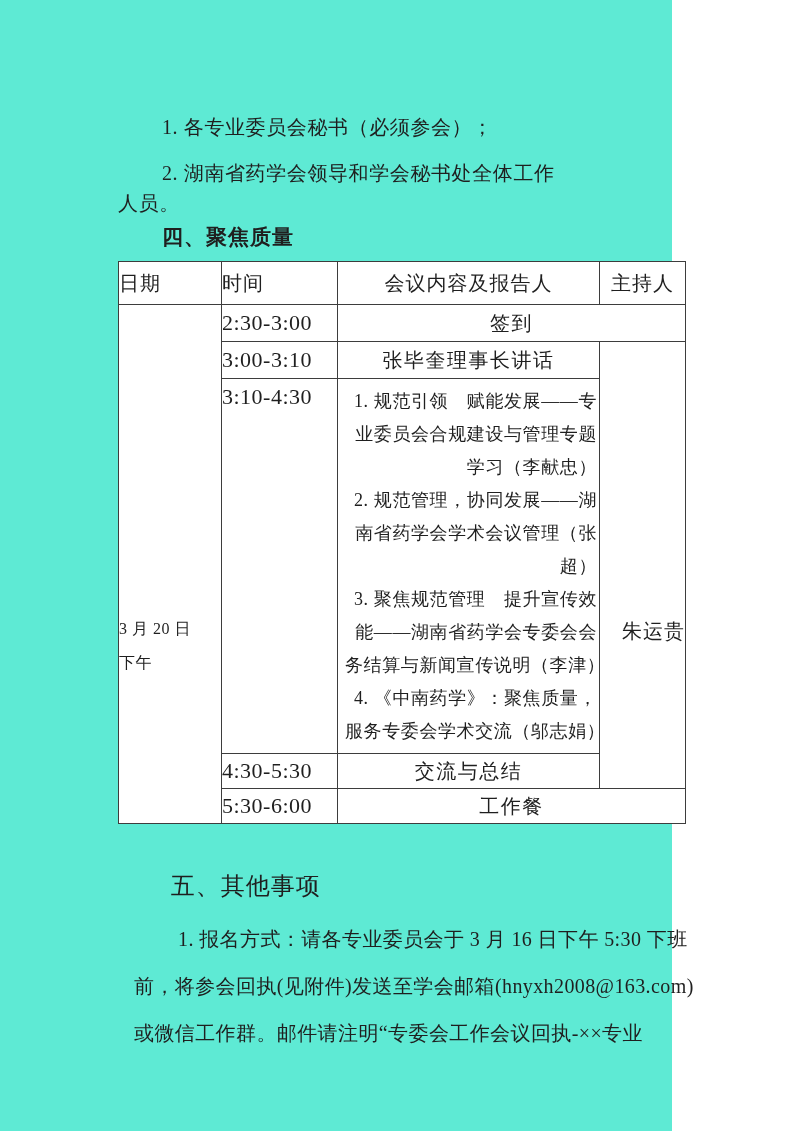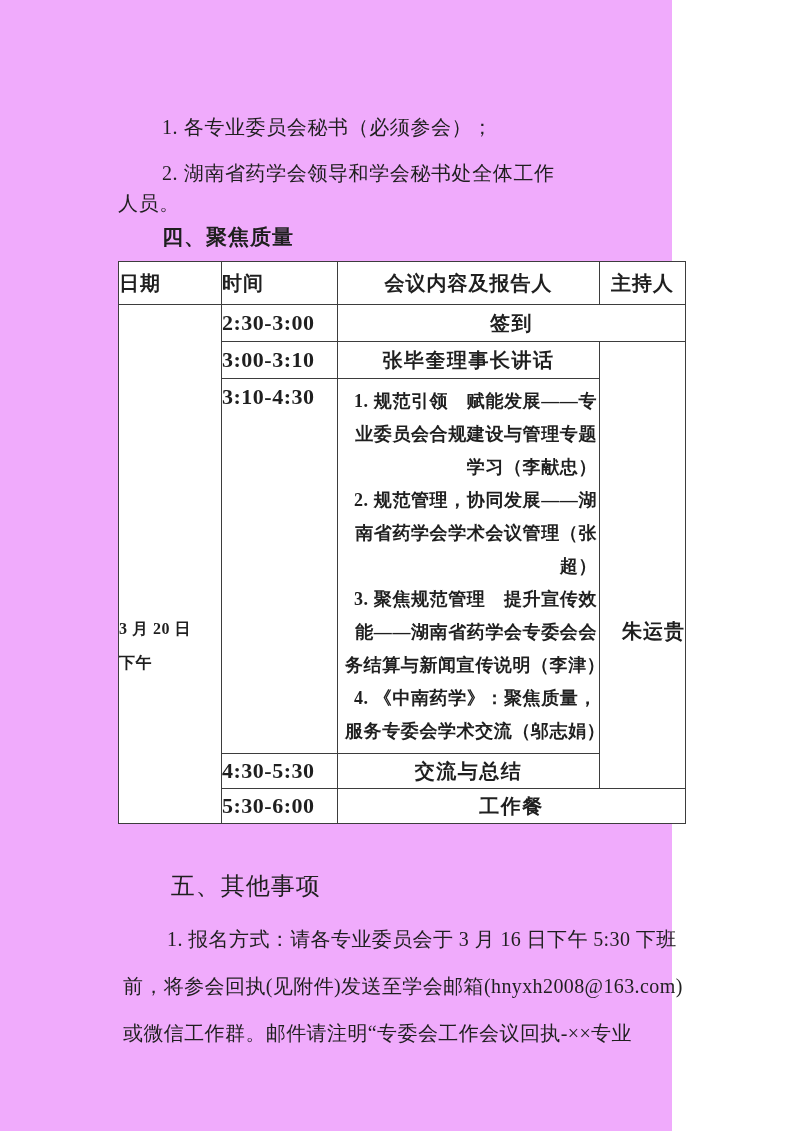--- a/index.html
+++ b/index.html
@@ -12,21 +12,21 @@
     height: 1131px;
     font-family: "Liberation Serif", "DejaVu Serif", serif;
     color: #1f1f1f;
     overflow: hidden;
   }
   .page {
     box-sizing: border-box;
     width: 672px;
     height: 1131px;
     padding: 112px 115px 0 118px;
-    background: #f0abfc;
+    background: #5eead4;
   }
   .para {
     margin: 0;
     font-size: 20px;
     line-height: 30px;
     letter-spacing: 0.6px;
     text-indent: 2.2em;
   }
   .para.intro-1 { margin-bottom: 16px; }
   .para.intro-2 { margin-bottom: 4px; }
@@ -51,21 +51,21 @@
     border-collapse: collapse;
     width: 567px;
   }
   table.agenda col.c-date { width: 103px; }
   table.agenda col.c-time { width: 116px; }
   table.agenda col.c-content { width: 262px; }
   table.agenda col.c-host { width: 86px; }
   table.agenda th, table.agenda td {
     border: 1.5px solid #3d3d3d;
     padding: 0;
-    font-weight: bold;
+    font-weight: normal;
     vertical-align: middle;
     background: #ffffff;
   }
   th.hdr {
     height: 42px;
     font-size: 20px;
     font-weight: bold;
     letter-spacing: 1px;
     text-align: left;
     padding-left: 11px;
@@ -116,21 +116,21 @@
   .agenda-text {
     overflow: hidden;
     padding: 6px 2px 5px 7px;
     font-size: 18px;
     line-height: 33px;
     letter-spacing: 0.6px;
     white-space: pre;
     text-align: right;
   }
   .closing {
-    margin: 15px 0 0 5px;
+    margin: 15px 0 0 16px;
     font-size: 20px;
     line-height: 47px;
     letter-spacing: 0.4px;
     text-indent: 2.2em;
     white-space: pre;
     font-family: Liberation Serif, serif;
   }
 </style>
 </head>
 <body>

